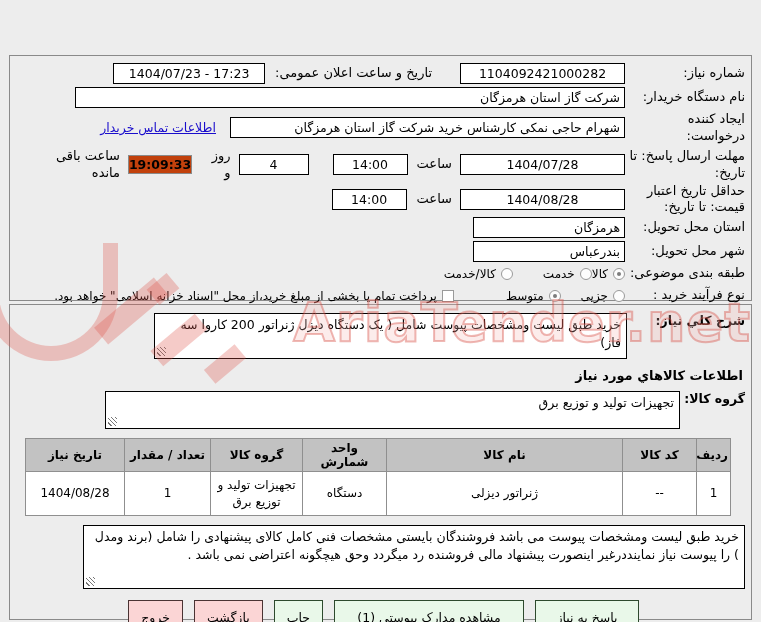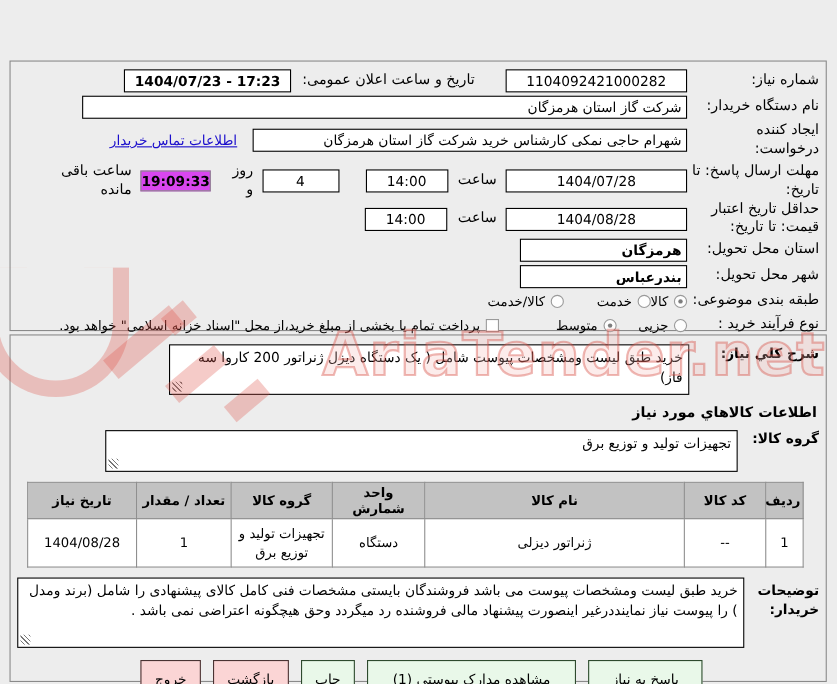--- a/index.html
+++ b/index.html
@@ -21,24 +21,24 @@
   .row { display:flex; align-items:center; margin-bottom:3px; }
   .lbl { width:120px; min-width:120px; font-size:13px; color:#000; line-height:1.3; padding-left:4px; }
   .lbl.auto { width:auto; min-width:0; margin:0 28px 0 6px; }
   .lbl.tight { margin:0 8px 0 6px; width:auto; min-width:0; }
   .blbl { font-weight:bold; font-size:12.5px; color:#000; line-height:1.35; }
 
   .inp { height:21px; background:#fff; border:1px solid #000; font-size:12.5px;
     font-family:"DejaVu Sans","Liberation Sans",sans-serif; color:#000; padding:0 4px; }
   .ctr { text-align:center; }
   .rgt { text-align:right; }
-  .w165 { width:165px; } .w152 { width:152px;font-weight:bold; } .w550 { width:550px; }
+  .w165 { width:165px; } .w152 { width:152px; } .w550 { width:550px; }
   .w395 { width:395px; } .w75 { width:75px; } .w70 { width:70px; }
 
-  .countdown { width:64px; height:19px; background:#d946ef; border:1px solid #8a8a8a;
+  .countdown { width:64px; height:19px; background:#c2410c; border:1px solid #8a8a8a;
     font-size:12.5px; font-weight:bold; display:flex; align-items:center; justify-content:center; direction:ltr; }
 
   .link { color:#1A0DCC; text-decoration:underline; font-size:12.5px; margin-right:14px; cursor:pointer; }
 
   .radio { width:12px; height:12px; border-radius:50%; border:1px solid #9a9a9a; background:#fdfdfd;
     display:inline-block; position:relative; margin-left:5px; flex:none; }
   .radio.sel::after { content:""; position:absolute; inset:3px; border-radius:50%; background:#7d7d7d; }
   .checkbox { width:12px; height:12px; border:1px solid #9a9a9a; background:#fff; display:inline-block; margin-left:5px; flex:none; }
   .opt { display:flex; align-items:center; font-size:12px; }
   .optgap { margin-left:30px; }
@@ -48,21 +48,21 @@
   .rsz { position:absolute; left:2px; bottom:2px; width:9px; height:9px;
     background:repeating-linear-gradient(45deg, transparent 0 2px, #777 2px 3px); }
 
   .sec-desc { display:flex; margin:3px 0 4px; }
   .sec-desc .blbl { width:118px; min-width:118px;padding-left:20px; }
   .desc-box { width:473px; height:46px; }
 
   .sec-title { font-weight:bold; font-size:13px; margin:9px 2px 8px; }
 
   .sec-group { display:flex; margin-bottom:9px; }
-  .sec-group .blbl { width:62px; min-width:62px; margin-left:12px; }
+  .sec-group .blbl { width:62px; min-width:62px; margin-left:3px; }
   .group-box { width:575px; height:38px; }
 
   table.goods { border-collapse:collapse; width:705px; margin:0 14px 9px auto; background:#fff;
     border:1px solid #7a7a7a; table-layout:fixed; }
   table.goods th { background:#C2C2C2; font-weight:bold; font-size:12px; border:1px solid #8f8f8f; height:25px; padding:2px; }
   table.goods td { font-size:12px; border:1px solid #8f8f8f; height:44px; text-align:center; padding:2px 4px; line-height:1.35; }
   td.num, th.num { direction:ltr; }
 
   .sec-notes { display:flex; margin-top:2px; }
   .sec-notes .blbl { width:64px; min-width:64px; margin-left:4px; padding-top:4px; }
@@ -224,21 +224,20 @@
           <td>ژنراتور دیزلی</td>
           <td>دستگاه</td>
           <td>تجهیزات تولید و توزیع برق</td>
           <td class="num">1</td>
           <td class="num">1404/08/28</td>
         </tr>
       </tbody>
     </table>
 
     <div class="sec-notes">
-      <div class="blbl">توضیحات خریدار:</div>
       <div class="tarea notes-box">
         <span>خرید طبق لیست ومشخصات پیوست می باشد فروشندگان بایستی مشخصات فنی کامل کالای پیشنهادی را شامل (برند ومدل ) را پیوست نیاز نماینددرغیر اینصورت پیشنهاد مالی فروشنده رد میگردد وحق هیچگونه اعتراضی نمی باشد .</span>
         <span class="rsz"></span>
       </div>
     </div>
 
     <div class="btnrow">
       <div class="btn green main">پاسخ به نیاز</div>
       <div class="btn green wide">مشاهده مدارک پیوستي (1)</div>
       <div class="btn green">چاپ</div>

